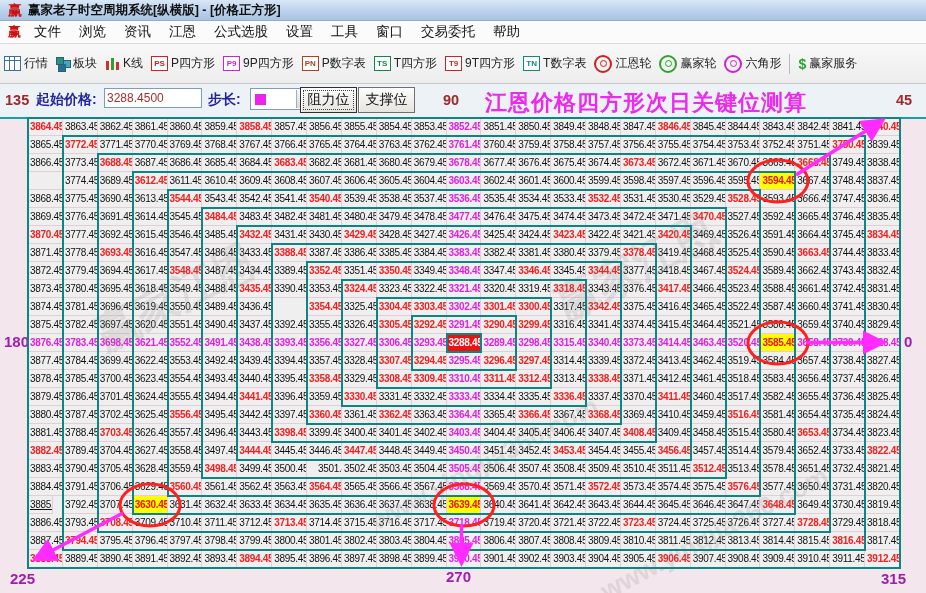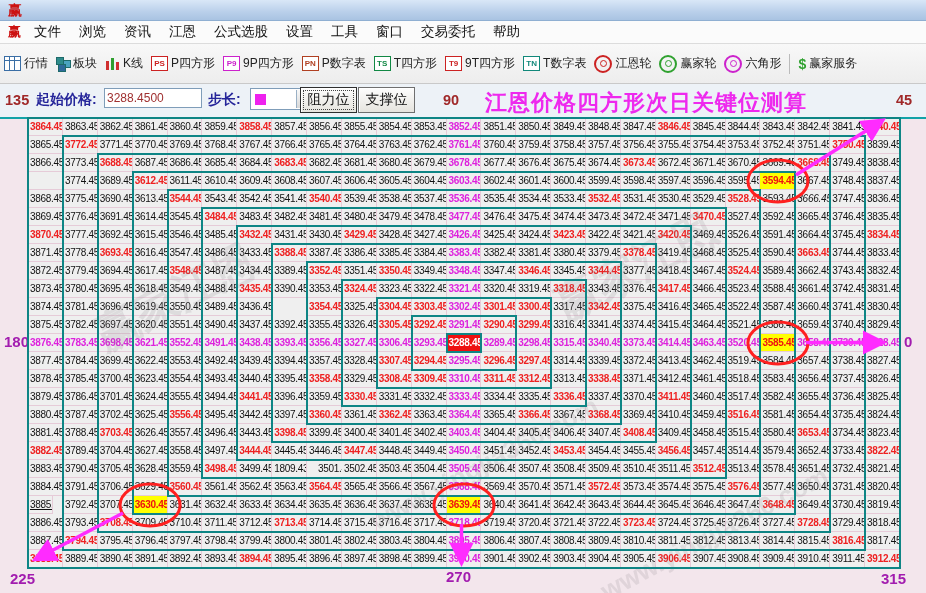--- a/index.html
+++ b/index.html
@@ -117,20 +117,21 @@
     pointer-events:none;z-index:1;white-space:nowrap;
   }
   .overlay-svg{position:absolute;left:0;top:0;z-index:5;pointer-events:none;}
   .side-label{position:absolute;color:#a21caf;font-size:15px;font-weight:bold;}
 </style>
 </head>
 <body>
 
 <div class="titlebar">
   <span class="logo">赢</span>
+  <span class="title">赢家老子时空周期系统[纵横版] - [价格正方形]</span>
 </div>
 
 <div class="menubar">
   <span class="mlogo">赢</span>
 
 <span class="menu-item">文件</span>
     <span class="menu-item">浏览</span>
     <span class="menu-item">资讯</span>
     <span class="menu-item">江恩</span>
     <span class="menu-item">公式选股</span>
@@ -709,21 +710,21 @@
     <div class="gcell" style="left: 767.36px; top: 324px; width: 34.88px; height: 18px;">3652.45</div>
     <div class="gcell" style="left: 802.24px; top: 324px; width: 34.88px; height: 18px;">3733.45</div>
     <div class="gcell diag" style="left: 837.12px; top: 324px; width: 34.88px; height: 18px;">3822.45</div>
     <div class="gcell" style="left: 0px; top: 342px; width: 34.88px; height: 18px;">3883.45</div>
     <div class="gcell" style="left: 34.88px; top: 342px; width: 34.88px; height: 18px;">3790.45</div>
     <div class="gcell" style="left: 69.76px; top: 342px; width: 34.88px; height: 18px;">3705.45</div>
     <div class="gcell" style="left: 104.64px; top: 342px; width: 34.88px; height: 18px;">3628.45</div>
     <div class="gcell" style="left: 139.52px; top: 342px; width: 34.88px; height: 18px;">3559.45</div>
     <div class="gcell diag" style="left: 174.4px; top: 342px; width: 34.88px; height: 18px;">3498.45</div>
     <div class="gcell" style="left: 209.28px; top: 342px; width: 34.88px; height: 18px;">3499.45</div>
-    <div class="gcell" style="left: 244.16px; top: 342px; width: 34.88px; height: 18px;">1809.43</div>
+    <div class="gcell" style="left: 244.16px; top: 342px; width: 34.88px; height: 18px;">3500.45</div>
     <div class="gcell" style="left: 288px; top: 342px; width: 34.88px; height: 18px;">3501.45</div>
     <div class="gcell" style="left: 313.92px; top: 342px; width: 34.88px; height: 18px;">3502.45</div>
     <div class="gcell" style="left: 348.8px; top: 342px; width: 34.88px; height: 18px;">3503.45</div>
     <div class="gcell" style="left: 383.68px; top: 342px; width: 34.88px; height: 18px;">3504.45</div>
     <div class="gcell axis" style="left: 418.56px; top: 342px; width: 34.88px; height: 18px;">3505.45</div>
     <div class="gcell" style="left: 453.44px; top: 342px; width: 34.88px; height: 18px;">3506.45</div>
     <div class="gcell" style="left: 488.32px; top: 342px; width: 34.88px; height: 18px;">3507.45</div>
     <div class="gcell" style="left: 523.2px; top: 342px; width: 34.88px; height: 18px;">3508.45</div>
     <div class="gcell" style="left: 558.08px; top: 342px; width: 34.88px; height: 18px;">3509.45</div>
     <div class="gcell" style="left: 592.96px; top: 342px; width: 34.88px; height: 18px;">3510.45</div>

